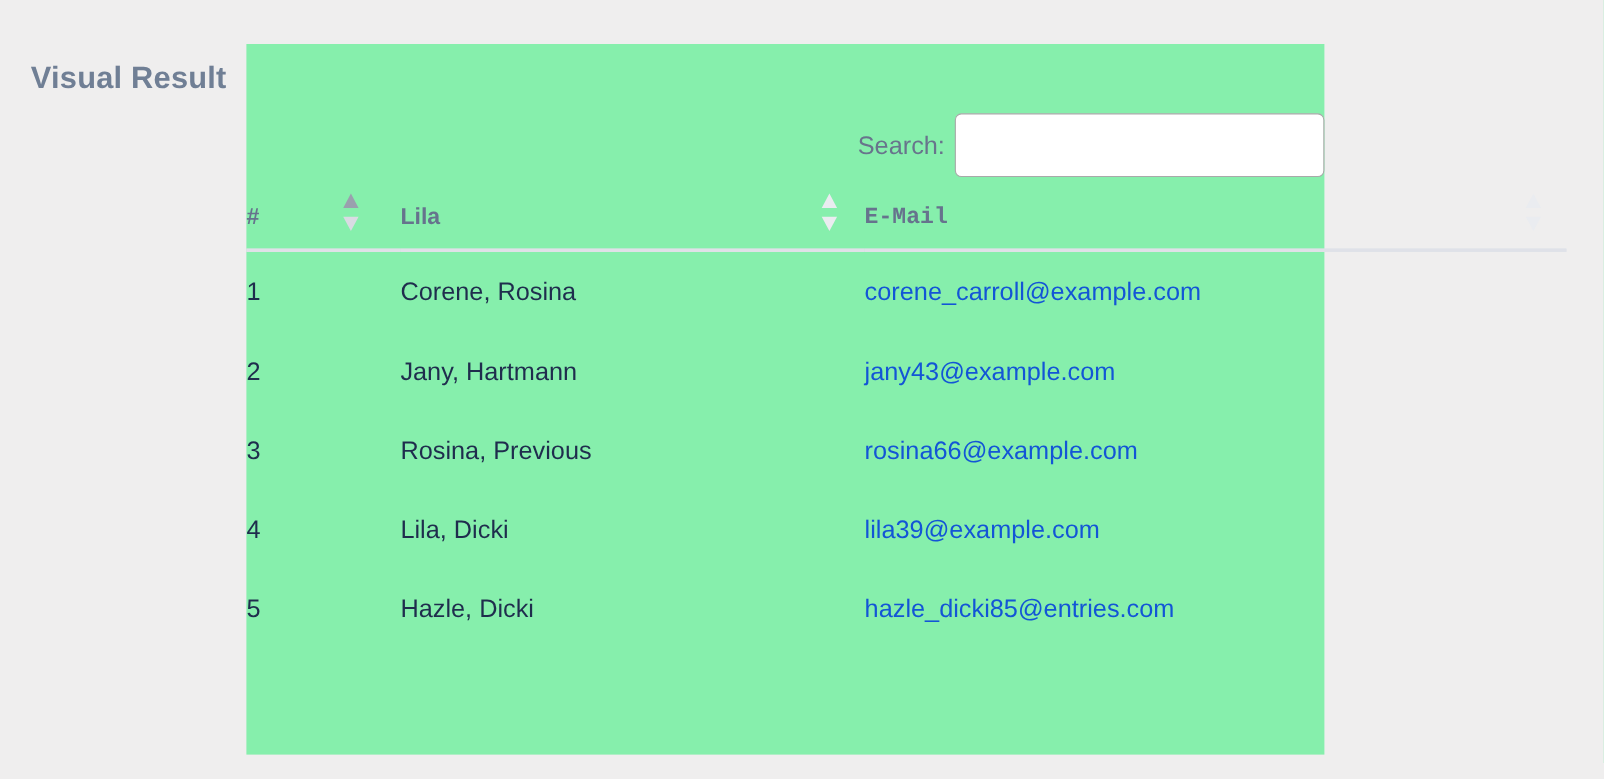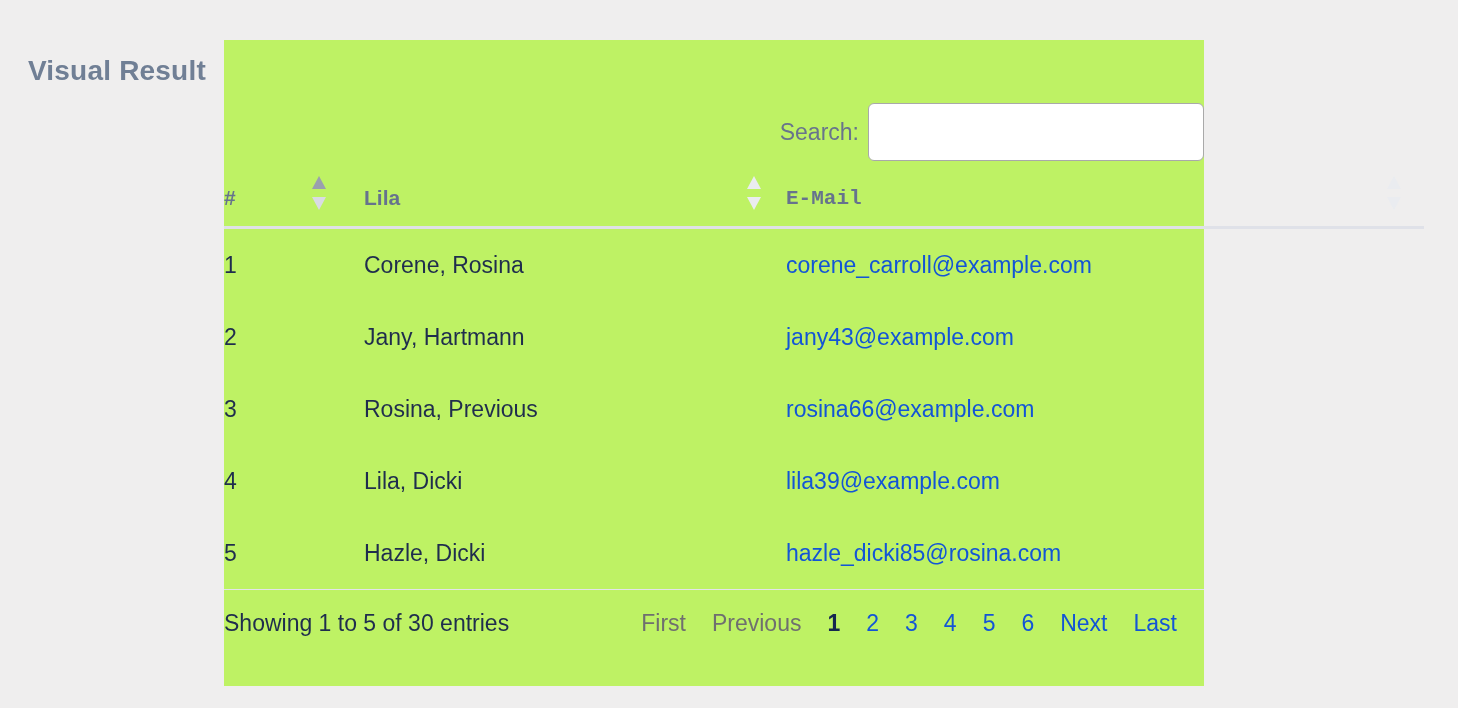--- a/index.html
+++ b/index.html
@@ -29,21 +29,21 @@
     letter-spacing: 0.2px;
     white-space: nowrap;
   }
   
   .card {
     position: absolute;
     left: 224px;
     top: 40px;
     width: 980px;
     height: 646px;
-    background: #bef264;
+    background: #86efac;
     box-sizing: border-box;
   }
   
   .table-top {
     position: relative;
     height: 138px;
   }
   .search-wrap {
     position: absolute;
     right: 0px;
@@ -240,36 +240,21 @@
           <td class="cell-num">4</td>
           <td class="cell-name">Lila, Dicki</td>
           <td class="cell-mail">
             <a href="#">lila39@example.com</a>
           </td>
         </tr>
         <tr>
           <td class="cell-num">5</td>
           <td class="cell-name">Hazle, Dicki</td>
           <td class="cell-mail">
-            <a href="#">hazle_dicki85@rosina.com</a>
+            <a href="#">hazle_dicki85@entries.com</a>
           </td>
         </tr>
       </tbody>
     </table>
 
-    <div class="table-bottom">
-      <div class="dt-info">Showing 1 to 5 of 30 entries</div>
-      <div class="dt-paginate">
-        <a class="pg disabled">First</a>
-        <a class="pg disabled">Previous</a>
-        <a class="pg current">1</a>
-        <a class="pg link">2</a>
-        <a class="pg link">3</a>
-        <a class="pg link">4</a>
-        <a class="pg link">5</a>
-        <a class="pg link">6</a>
-        <a class="pg link">Next</a>
-        <a class="pg link">Last</a>
-      </div>
-    </div>
 
   </div>
 </div>
 
 </body></html>

